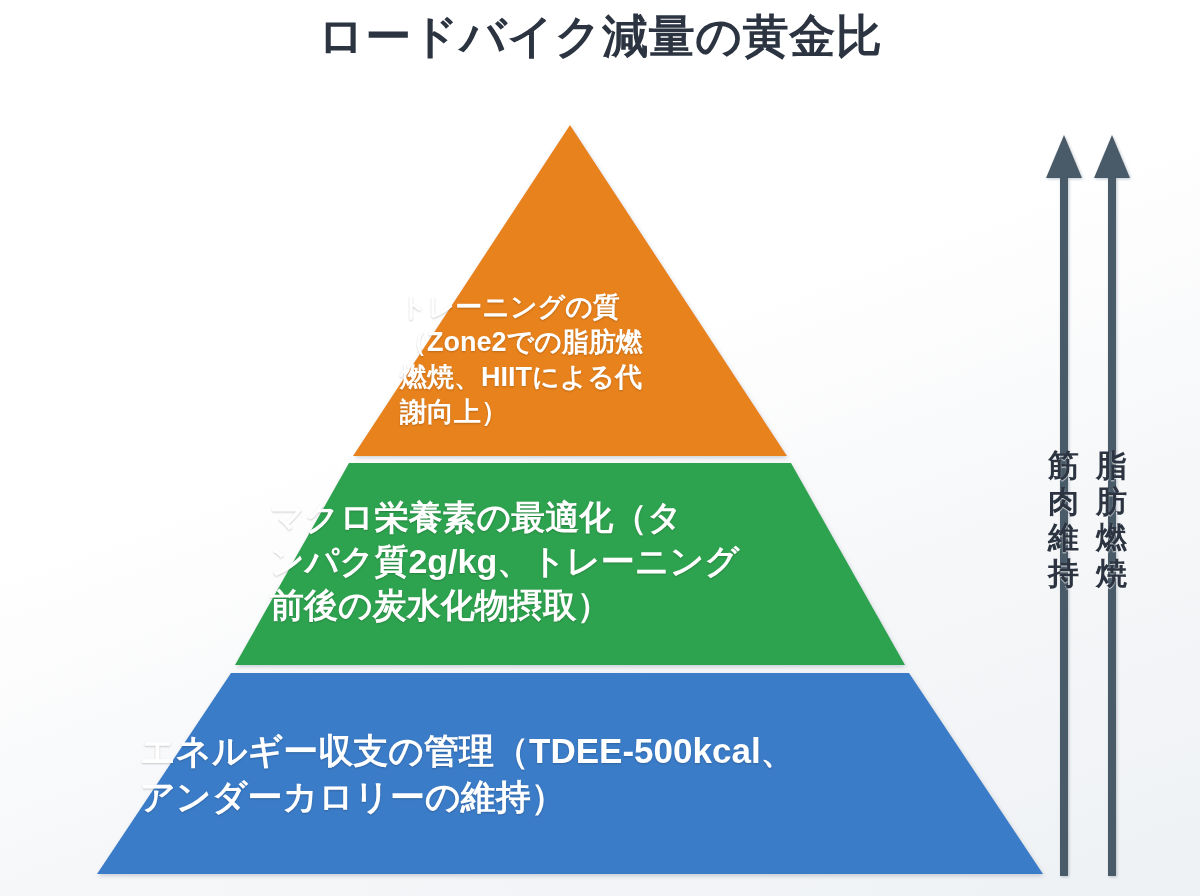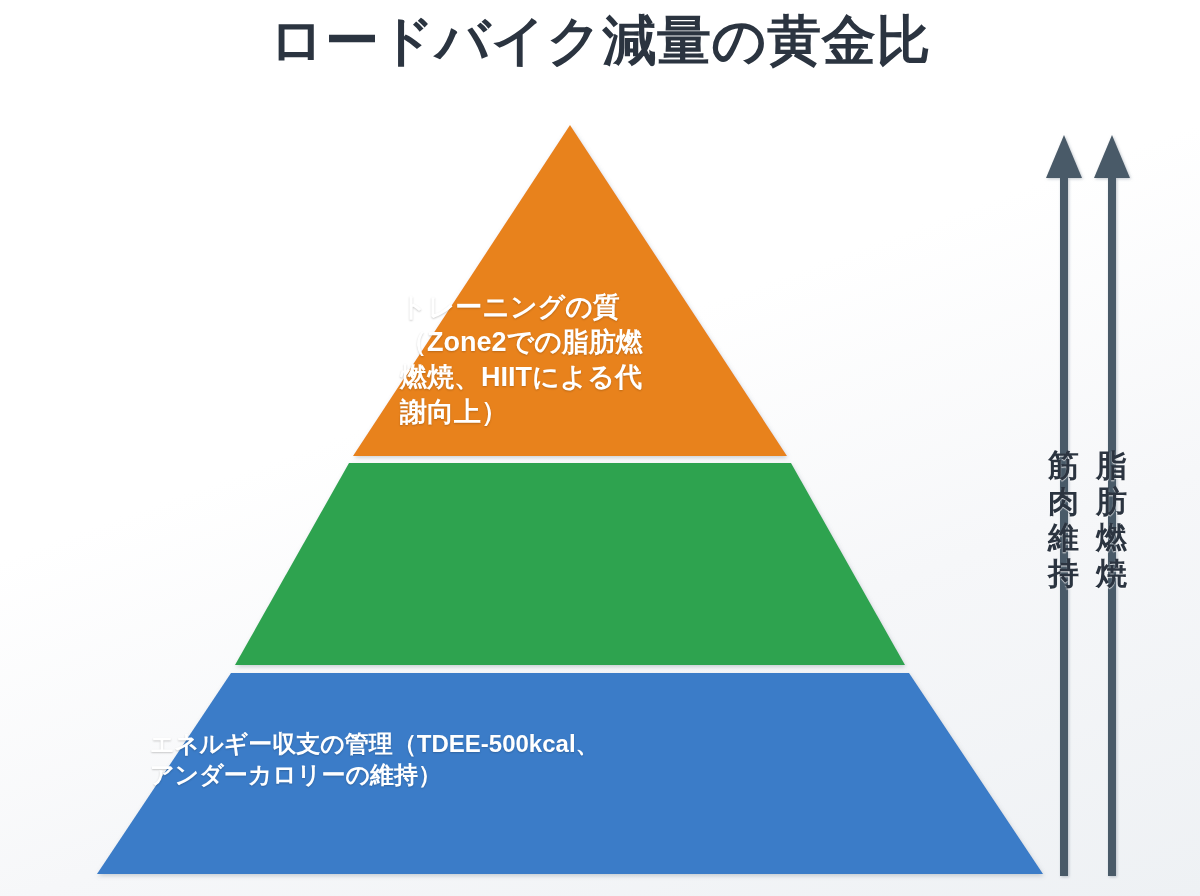--- a/index.html
+++ b/index.html
@@ -23,21 +23,21 @@
     overflow: hidden;
   }
 
   
   #title {
     position: absolute;
     top: 8px;
     left: 0;
     width: 1200px;
     text-align: center;
-    font-size: 54px;
+    font-size: 46px;
     font-weight: bold;
     letter-spacing: 0.5px;
     color: #2b3440;
     line-height: 1.22;
     white-space: nowrap;
   }
 
   
   #pyramid {
     position: absolute;
@@ -66,24 +66,24 @@
   }
 
   #tier-mid-label {
     left: 270px;
     top: 495px;
     width: 600px;
     font-size: 34px;
   }
 
   #tier-base-label {
-    left: 150px;
+    left: 140px;
     top: 728px;
     width: 840px;
-    font-size: 24px;
+    font-size: 35px;
   }
 
   
   .arrow-group {
     position: absolute;
     top: 130px;
     height: 750px;
     width: 60px;
   }
   #arrow-group-muscle { left: 1034px; }
@@ -128,20 +128,23 @@
     <polygon points="349,463 791,463 905,665 235,665" fill="#2ea34f" filter="url(#tierShadow)"></polygon>
 
     <polygon points="231,673 909,673 1043,874 97,874" fill="#3a7cc8" filter="url(#tierShadow)"></polygon>
   </svg>
 
   <div class="tier-label" id="tier-top-label">トレーニングの質
 （Zone2での脂肪燃
 燃焼、HIITによる代
 謝向上）</div>
 
+  <div class="tier-label" id="tier-mid-label">マクロ栄養素の最適化（タ
+ンパク質2g/kg、トレーニング
+前後の炭水化物摂取）</div>
 
   <div class="tier-label" id="tier-base-label">エネルギー収支の管理（TDEE-500kcal、
 アンダーカロリーの維持）</div>
 
   <div class="arrow-group" id="arrow-group-muscle">
     <svg class="arrow-svg" width="60" height="750" viewBox="0 0 60 750" xmlns="http://www.w3.org/2000/svg">
       <defs>
         <filter id="arrShadow1" x="-60%" y="-8%" width="240%" height="120%">
           <feDropShadow dx="1" dy="1" stdDeviation="1.4" flood-color="#8a97a3" flood-opacity="0.55"></feDropShadow>
         </filter>

